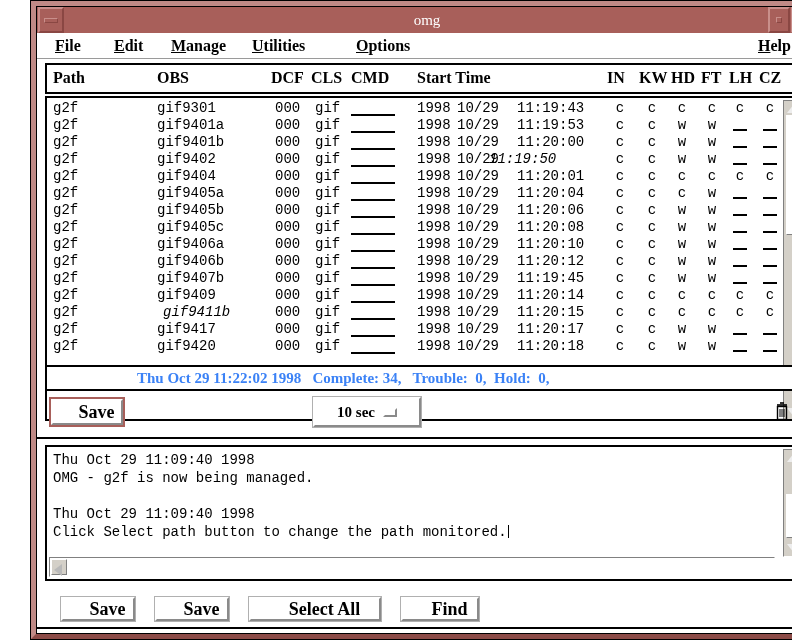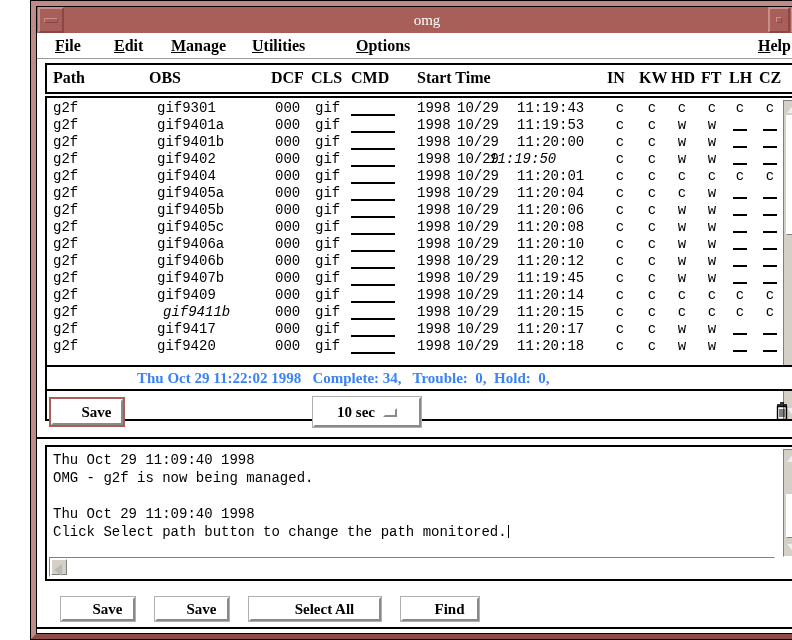--- a/index.html
+++ b/index.html
@@ -266,21 +266,21 @@
   }
   .mbutton {
     position: absolute;
     box-sizing: border-box;
     background: #ffffff;
     border: 2px solid;
     border-color: #ffffff #8a8a8a #8a8a8a #ffffff;
     outline: 1px solid #b0b0b0;
     font-family: "Liberation Serif", "DejaVu Serif", serif;
     font-weight: bold;
-    font-size: 15px;
+    font-size: 18px;
     color: #000000;
     text-align: center;
     cursor: default;
     display: flex;
     align-items: center;
     justify-content: center;
     padding-left: 19px;
   }
   .mbutton.default-btn {
     border-color: #ffffff #8a8a8a #8a8a8a #ffffff;
@@ -451,21 +451,21 @@
       <div class="menu-item" style="left: 130px;"><u>M</u>anage</div>
       <div class="menu-item" style="left: 211px;"><u>U</u>tilities</div>
       <div class="menu-item" style="left: 315px;"><u>O</u>ptions</div>
       <div class="menu-item" style="left: 717px;"><u>H</u>elp</div>
     </div>
 
   <div id="top-panel">
 
     <div id="col-header">
         <span class="hdr-cell" style="left: 6px;">Path</span>
-        <span class="hdr-cell" style="left: 102px;">OBS</span>
+        <span class="hdr-cell" style="left: 110px;">OBS</span>
         <span class="hdr-cell" style="left: 224px;">DCF</span>
         <span class="hdr-cell" style="left: 264px;">CLS</span>
         <span class="hdr-cell" style="left: 304px;">CMD</span>
         <span class="hdr-cell" style="left: 370px;">Start  Time</span>
         <span class="hdr-cell" style="left: 560px;">IN</span>
         <span class="hdr-cell" style="left: 592px;">KW</span>
         <span class="hdr-cell" style="left: 624px;">HD</span>
         <span class="hdr-cell" style="left: 654px;">FT</span>
         <span class="hdr-cell" style="left: 682px;">LH</span>
         <span class="hdr-cell" style="left: 712px;">CZ</span>

